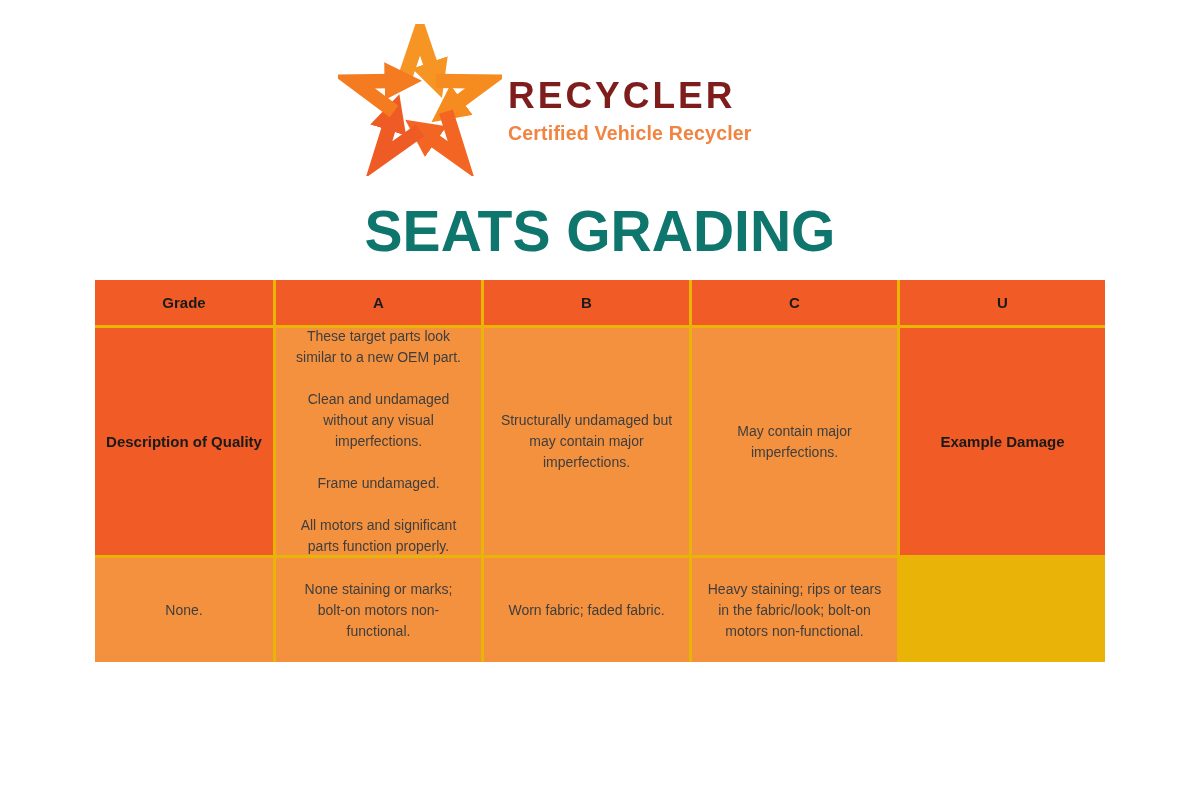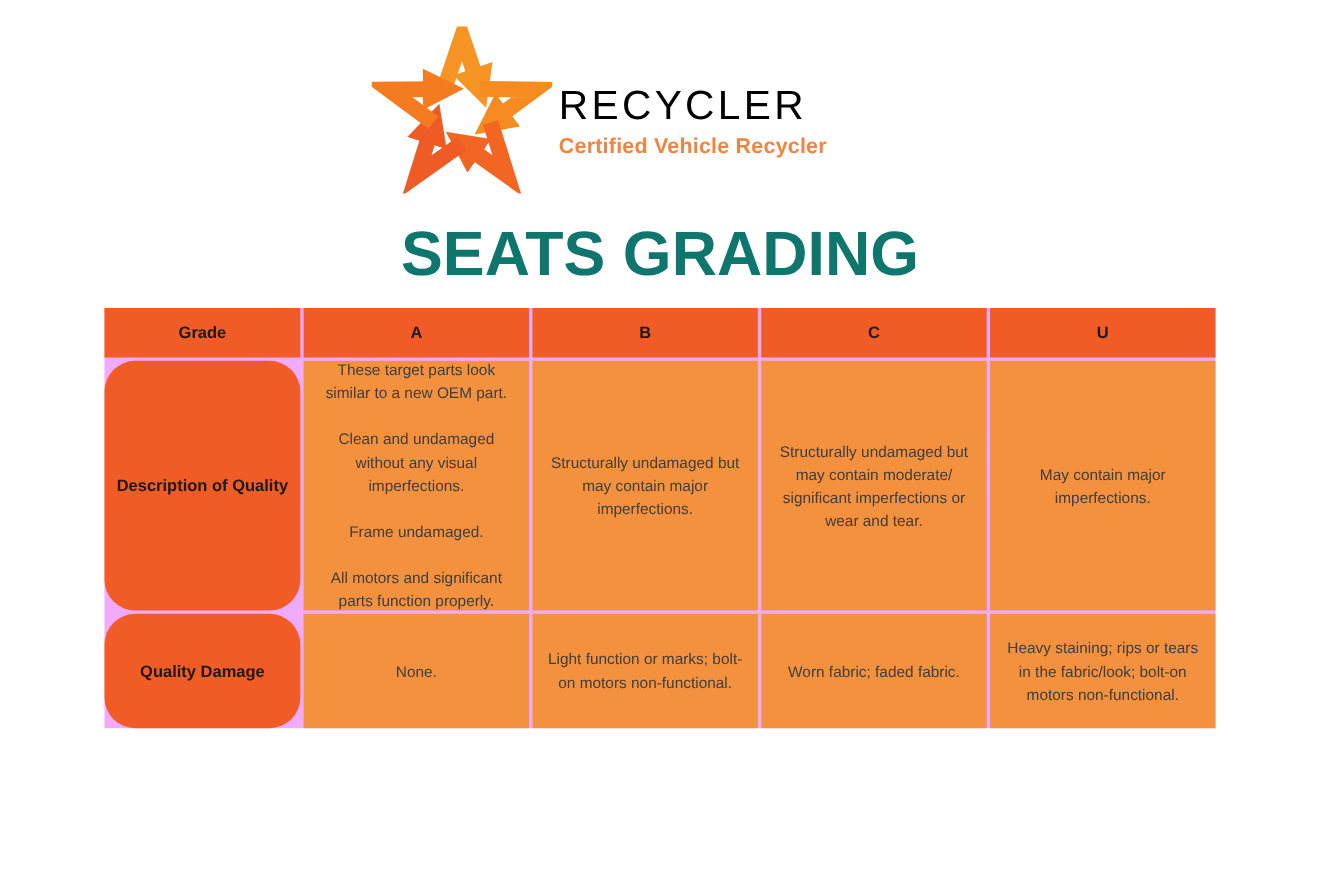--- a/index.html
+++ b/index.html
@@ -4,34 +4,34 @@
 <style>
   * { margin: 0; padding: 0; box-sizing: border-box; }
   html, body { width: 1200px; height: 800px; background: #ffffff; overflow: hidden;
     font-family: "Liberation Sans", sans-serif; }
   .page { position: relative; width: 1200px; height: 800px; background: #ffffff; }
 
   
   .logo { position: absolute; left: 338px; top: 24px; width: 430px; height: 155px; display: flex; }
   .logo-star { width: 164px; height: 152px; flex: 0 0 auto; }
   .logo-text { display: flex; flex-direction: column; justify-content: center; padding-left: 6px; margin-top: 18px; }
-  .brand { font-size: 37px; font-weight: normal; letter-spacing: 3px; color: #000000; line-height: 1.1; }
+  .brand { font-size: 37px; font-weight: bold; letter-spacing: 3px; color: #7f1d1d; line-height: 1.1; }
   .tagline { font-size: 19.5px; font-weight: bold; color: #F08440; margin-top: 6px; letter-spacing: 0.2px; }
 
   
   .title { position: absolute; left: 0; top: 198px; width: 1200px; text-align: center;
     font-size: 57px; font-weight: bold; letter-spacing: 0px; color: #0f766e; }
 
   
   .grading-table { position: absolute; left: 95px; top: 280px; width: 1010px;
     display: grid; grid-template-columns: 178px 1fr 1fr 1fr 1fr;
-    grid-template-rows: 45px 227px 104px; gap: 3px; background: #f0abfc; }
+    grid-template-rows: 45px 227px 104px; gap: 3px; background: #eab308; }
   .cell { display: flex; align-items: center; justify-content: center; text-align: center; }
   .cell.head { background: #F15B25; color: #1a1a1a; font-weight: bold; font-size: 15px; }
-  .cell.label { background: #F15B25; color: #1a1a1a; font-weight: bold; font-size: 15px; padding: 0 10px; border-radius: 28px; }
+  .cell.label { background: #F15B25; color: #1a1a1a; font-weight: bold; font-size: 15px; padding: 0 10px; }
   .cell.body { background: #F4913F; color: #3e3e3e; font-size: 14px; line-height: 1.5;
     padding: 0 14px; white-space: pre-line; }
 </style>
 </head>
 <body>
 
 <div class="page">
 
   <div class="logo">
     <svg class="logo-star" viewBox="0 0 100 100" xmlns="http://www.w3.org/2000/svg">
@@ -78,23 +78,22 @@
 
     <div class="cell label">Description of Quality</div>
     <div class="cell body">These target parts look similar to a new OEM part.
 
 Clean and undamaged without any visual imperfections.
 
 Frame undamaged.
 
 All motors and significant parts function properly.</div>
     <div class="cell body">Structurally undamaged but may contain major imperfections.</div>
-    <div class="cell body">Structurally undamaged but may contain moderate/ significant imperfections or wear and tear.</div>
     <div class="cell body">May contain major imperfections.</div>
 
-    <div class="cell label">Quality Damage</div>
+    <div class="cell label">Example Damage</div>
     <div class="cell body">None.</div>
-    <div class="cell body">Light function or marks; bolt-on motors non-functional.</div>
+    <div class="cell body">None staining or marks; bolt-on motors non-functional.</div>
     <div class="cell body">Worn fabric; faded fabric.</div>
     <div class="cell body">Heavy staining; rips or tears in the fabric/look; bolt-on motors non-functional.</div>
   </div>
 
 </div>
 
 </body></html>

